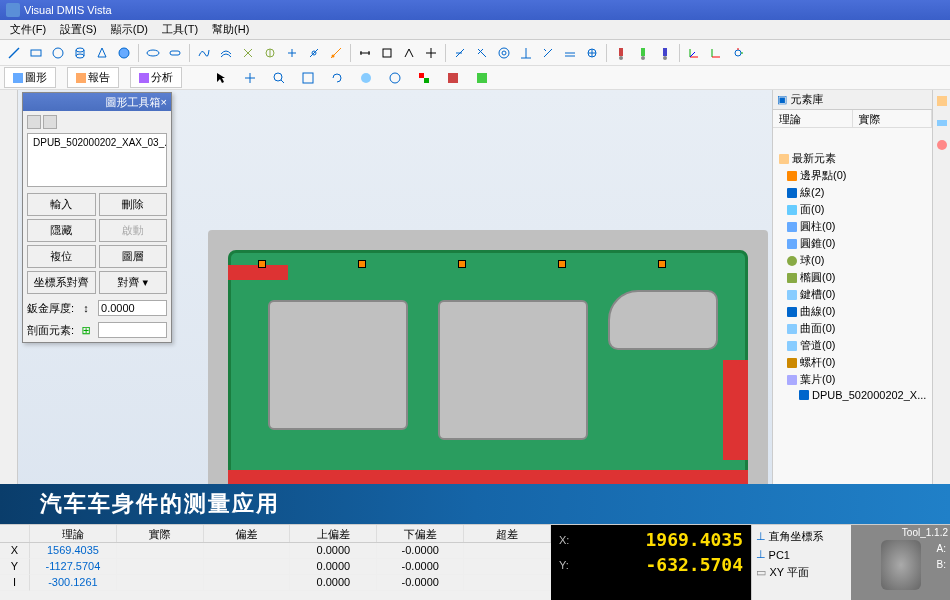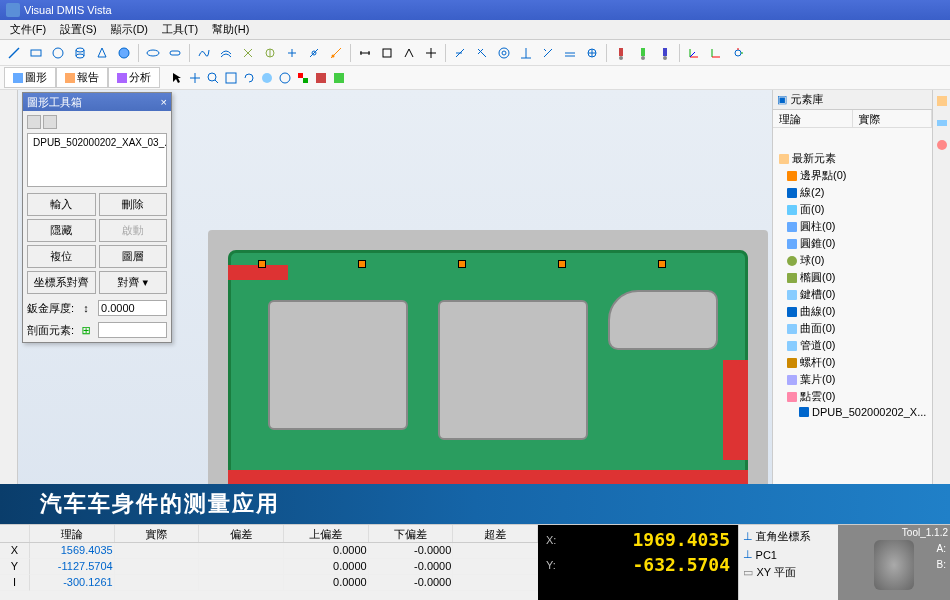--- a/index.html
+++ b/index.html
@@ -8,21 +8,21 @@
 .titlebar { height: 20px; background: linear-gradient(#4a6fd8, #3a5fc8); color: #fff; display: flex; align-items: center; padding: 0 6px; font-size: 11px; }
 .titlebar .icon { width: 14px; height: 14px; background: #5a8fd8; margin-right: 4px; border-radius: 2px; }
 
 .menubar { height: 20px; background: #f0f0f0; border-bottom: 1px solid #ccc; display: flex; align-items: center; padding: 0 4px; font-size: 11px; gap: 2px; }
 .menubar span { padding: 2px 6px; cursor: pointer; }
 
 .toolbar { height: 26px; background: #f8f8f8; border-bottom: 1px solid #ddd; display: flex; align-items: center; padding: 0 4px; gap: 2px; }
 .toolbar .tool { width: 20px; height: 20px; display: flex; align-items: center; justify-content: center; cursor: pointer; }
 .toolbar .sep { width: 1px; height: 18px; background: #ccc; margin: 0 2px; }
 
-.toolbar2 { height: 24px; background: #f8f8f8; border-bottom: 1px solid #ddd; display: flex; align-items: center; padding: 0 4px; gap: 0; }
+.toolbar2 { height: 24px; background: #f8f8f8; border-bottom: 1px solid #ddd; display: flex; align-items: center; padding: 0 4px; gap: 11px; }
 .toolbar2 .tab { padding: 2px 8px; font-size: 11px; border: 1px solid #ccc; background: #fff; display: flex; align-items: center; gap: 2px; cursor: pointer; }
 .toolbar2 .tool { width: 18px; height: 18px; display: flex; align-items: center; justify-content: center; cursor: pointer; }
 
 .workspace { display: flex; height: 420px; position: relative; }
 
 .left-strip { width: 18px; background: #f0f0f0; border-right: 1px solid #ccc; }
 
 .viewport { flex: 1; background: linear-gradient(#e8eef5, #dce5f0); position: relative; overflow: hidden; }
 
 .right-panel { width: 160px; background: #f8f8f8; border-left: 1px solid #ccc; display: flex; flex-direction: column; }
@@ -30,21 +30,21 @@
 .right-panel .columns { height: 18px; display: flex; font-size: 11px; border-bottom: 1px solid #ddd; }
 .right-panel .columns div { flex: 1; padding: 2px 6px; border-right: 1px solid #ddd; }
 .right-panel .tree { flex: 1; overflow: auto; font-size: 11px; padding: 2px; margin-top: 20px; }
 .right-panel .tree-item { padding: 1px 2px; display: flex; align-items: center; gap: 3px; cursor: pointer; }
 .right-panel .tree-item .ti { width: 10px; height: 10px; display: inline-block; }
 
 .rightmost { width: 18px; background: #f0f0f0; border-left: 1px solid #ccc; display: flex; flex-direction: column; align-items: center; padding-top: 4px; gap: 8px; }
 .rightmost .ricon { width: 14px; height: 14px; }
 
 .float-panel { position: absolute; left: 22px; top: 92px; width: 150px; background: #f0f0f0; border: 1px solid #888; box-shadow: 2px 2px 4px rgba(0,0,0,0.2); z-index: 10; }
-.float-panel .fp-title { height: 18px; background: linear-gradient(#5a7fd0, #4a6fc0); color: #fff; font-size: 11px; display: flex; align-items: center; justify-content: space-between; padding: 0 4px; }
+.float-panel .fp-title { height: 18px; background: linear-gradient(#5a7fd0, #4a6fc0); color: #fff; font-size: 11px; display: flex; align-items: center; justify-content: flex-end; padding: 0 4px; }
 .float-panel .fp-title .close { cursor: pointer; }
 .float-panel .fp-body { padding: 4px; }
 .float-panel .fp-tabs { display: flex; gap: 2px; margin-bottom: 4px; }
 .float-panel .fp-tabs .fptab { width: 14px; height: 14px; background: #ddd; border: 1px solid #aaa; cursor: pointer; }
 .float-panel .fp-list { height: 54px; background: #fff; border: 1px solid #aaa; font-size: 10px; padding: 2px; overflow: hidden; }
 .float-panel .fp-item { background: #fff; padding: 1px; display: flex; gap: 2px; align-items: center; }
 .float-panel .fp-item .fpi { width: 10px; height: 10px; background: #5a9; }
 .float-panel .fp-buttons { display: grid; grid-template-columns: 1fr 1fr; gap: 3px; margin-top: 6px; }
 .float-panel .fp-buttons button { font-size: 11px; padding: 3px 4px; background: #f0f0f0; border: 1px solid #aaa; cursor: pointer; }
 .float-panel .fp-buttons button.disabled { color: #aaa; }
@@ -53,32 +53,32 @@
 .float-panel .fp-row .ricon2 { width: 16px; height: 16px; display: flex; align-items: center; justify-content: center; }
 
 .overlay-title { position: absolute; left: 0; top: 484px; right: 0; height: 40px; background: linear-gradient(90deg, #0a3d6b, #1565a8, #2080c8); color: #fff; font-size: 22px; font-weight: bold; display: flex; align-items: center; padding-left: 40px; z-index: 20; letter-spacing: 2px; }
 
 .bottom-area { position: absolute; left: 0; right: 0; top: 524px; height: 76px; display: flex; background: #f0f0f0; border-top: 1px solid #ccc; }
 .data-table { flex: 1; font-size: 11px; }
 .data-table .dt-header { display: flex; background: #f0f0f0; border-bottom: 1px solid #ccc; height: 18px; }
 .data-table .dt-header div { flex: 1; text-align: center; padding: 2px; border-right: 1px solid #ddd; }
 .data-table .dt-row { display: flex; height: 16px; }
 .data-table .dt-row .dt-label { width: 30px; text-align: center; background: #f0f0f0; border-right: 1px solid #ddd; border-bottom: 1px solid #eee; padding: 1px; }
-.data-table .dt-row .dt-cell { flex: 1; text-align: right; border-right: 1px solid #eee; border-bottom: 1px solid #eee; padding: 1px; }
+.data-table .dt-row .dt-cell { flex: 1; text-align: center; border-right: 1px solid #eee; border-bottom: 1px solid #eee; padding: 1px; }
 .data-table .dt-row .dt-cell.blue { color: #0066cc; }
 
 .xy-display { width: 200px; background: #000; color: #fff; font-size: 11px; padding: 2px; }
 .xy-display .xy-row { display: flex; justify-content: space-between; align-items: center; padding: 2px 6px; }
 .xy-display .xy-row .xy-label { color: #bbb; }
 .xy-display .xy-row .xy-val { color: #ffdd00; font-size: 18px; font-weight: bold; font-family: monospace; }
 
 .status-col { width: 100px; background: #f0f0f0; border-left: 1px solid #ccc; font-size: 11px; padding: 2px; }
 .status-col .sc-row { display: flex; align-items: center; gap: 3px; padding: 2px; }
 
-.tool-display { width: 112px; background: #888; color: #fff; font-size: 10px; padding: 2px; position: relative; }
+.tool-display { width: 99px; background: #888; color: #fff; font-size: 10px; padding: 2px; position: relative; }
 .tool-display .probe { width: 40px; height: 50px; margin: 2px auto; background: radial-gradient(#aaa, #666); border-radius: 6px; }
 
 .cad-model { position: absolute; left: 190px; top: 140px; width: 560px; height: 300px; }
 .cad-base { position: absolute; inset: 0; background: #c0c0c0; border-radius: 4px; }
 .cad-body { position: absolute; left: 20px; top: 20px; right: 20px; bottom: 20px; background: #2a9d5f; border: 3px solid #1a7d3f; border-radius: 8px; }
 .cad-window { position: absolute; background: #c0c0c0; border: 2px solid #888; border-radius: 6px; }
 .cad-red { position: absolute; background: #d33; }
 .cad-marker { position: absolute; width: 8px; height: 8px; background: #ff8800; border: 1px solid #000; }
 
 svg { display: block; }
@@ -449,24 +449,20 @@
           <span>管道(0)</span>
         </div>
         <div class="tree-item" style="margin-left:10px">
           <span class="ti" style="background: rgb(204, 136, 0); border-radius: 1px;"></span>
           <span>螺杆(0)</span>
         </div>
         <div class="tree-item" style="margin-left:10px">
           <span class="ti" style="background: rgb(170, 170, 255); border-radius: 1px;"></span>
           <span>葉片(0)</span>
         </div>
-        <div class="tree-item" style="margin-left:10px">
-          <span class="ti" style="background: rgb(255, 136, 170); border-radius: 1px;"></span>
-          <span>點雲(0)</span>
-        </div>
         <div class="tree-item" style="margin-left:22px">
           <span class="ti" style="background: rgb(0, 102, 204); border-radius: 1px;"></span>
           <span>DPUB_502000202_X...</span>
         </div>
       </div>
   </div>
 
   <div class="rightmost">
     <div class="ricon">
         <svg width="14" height="14">

